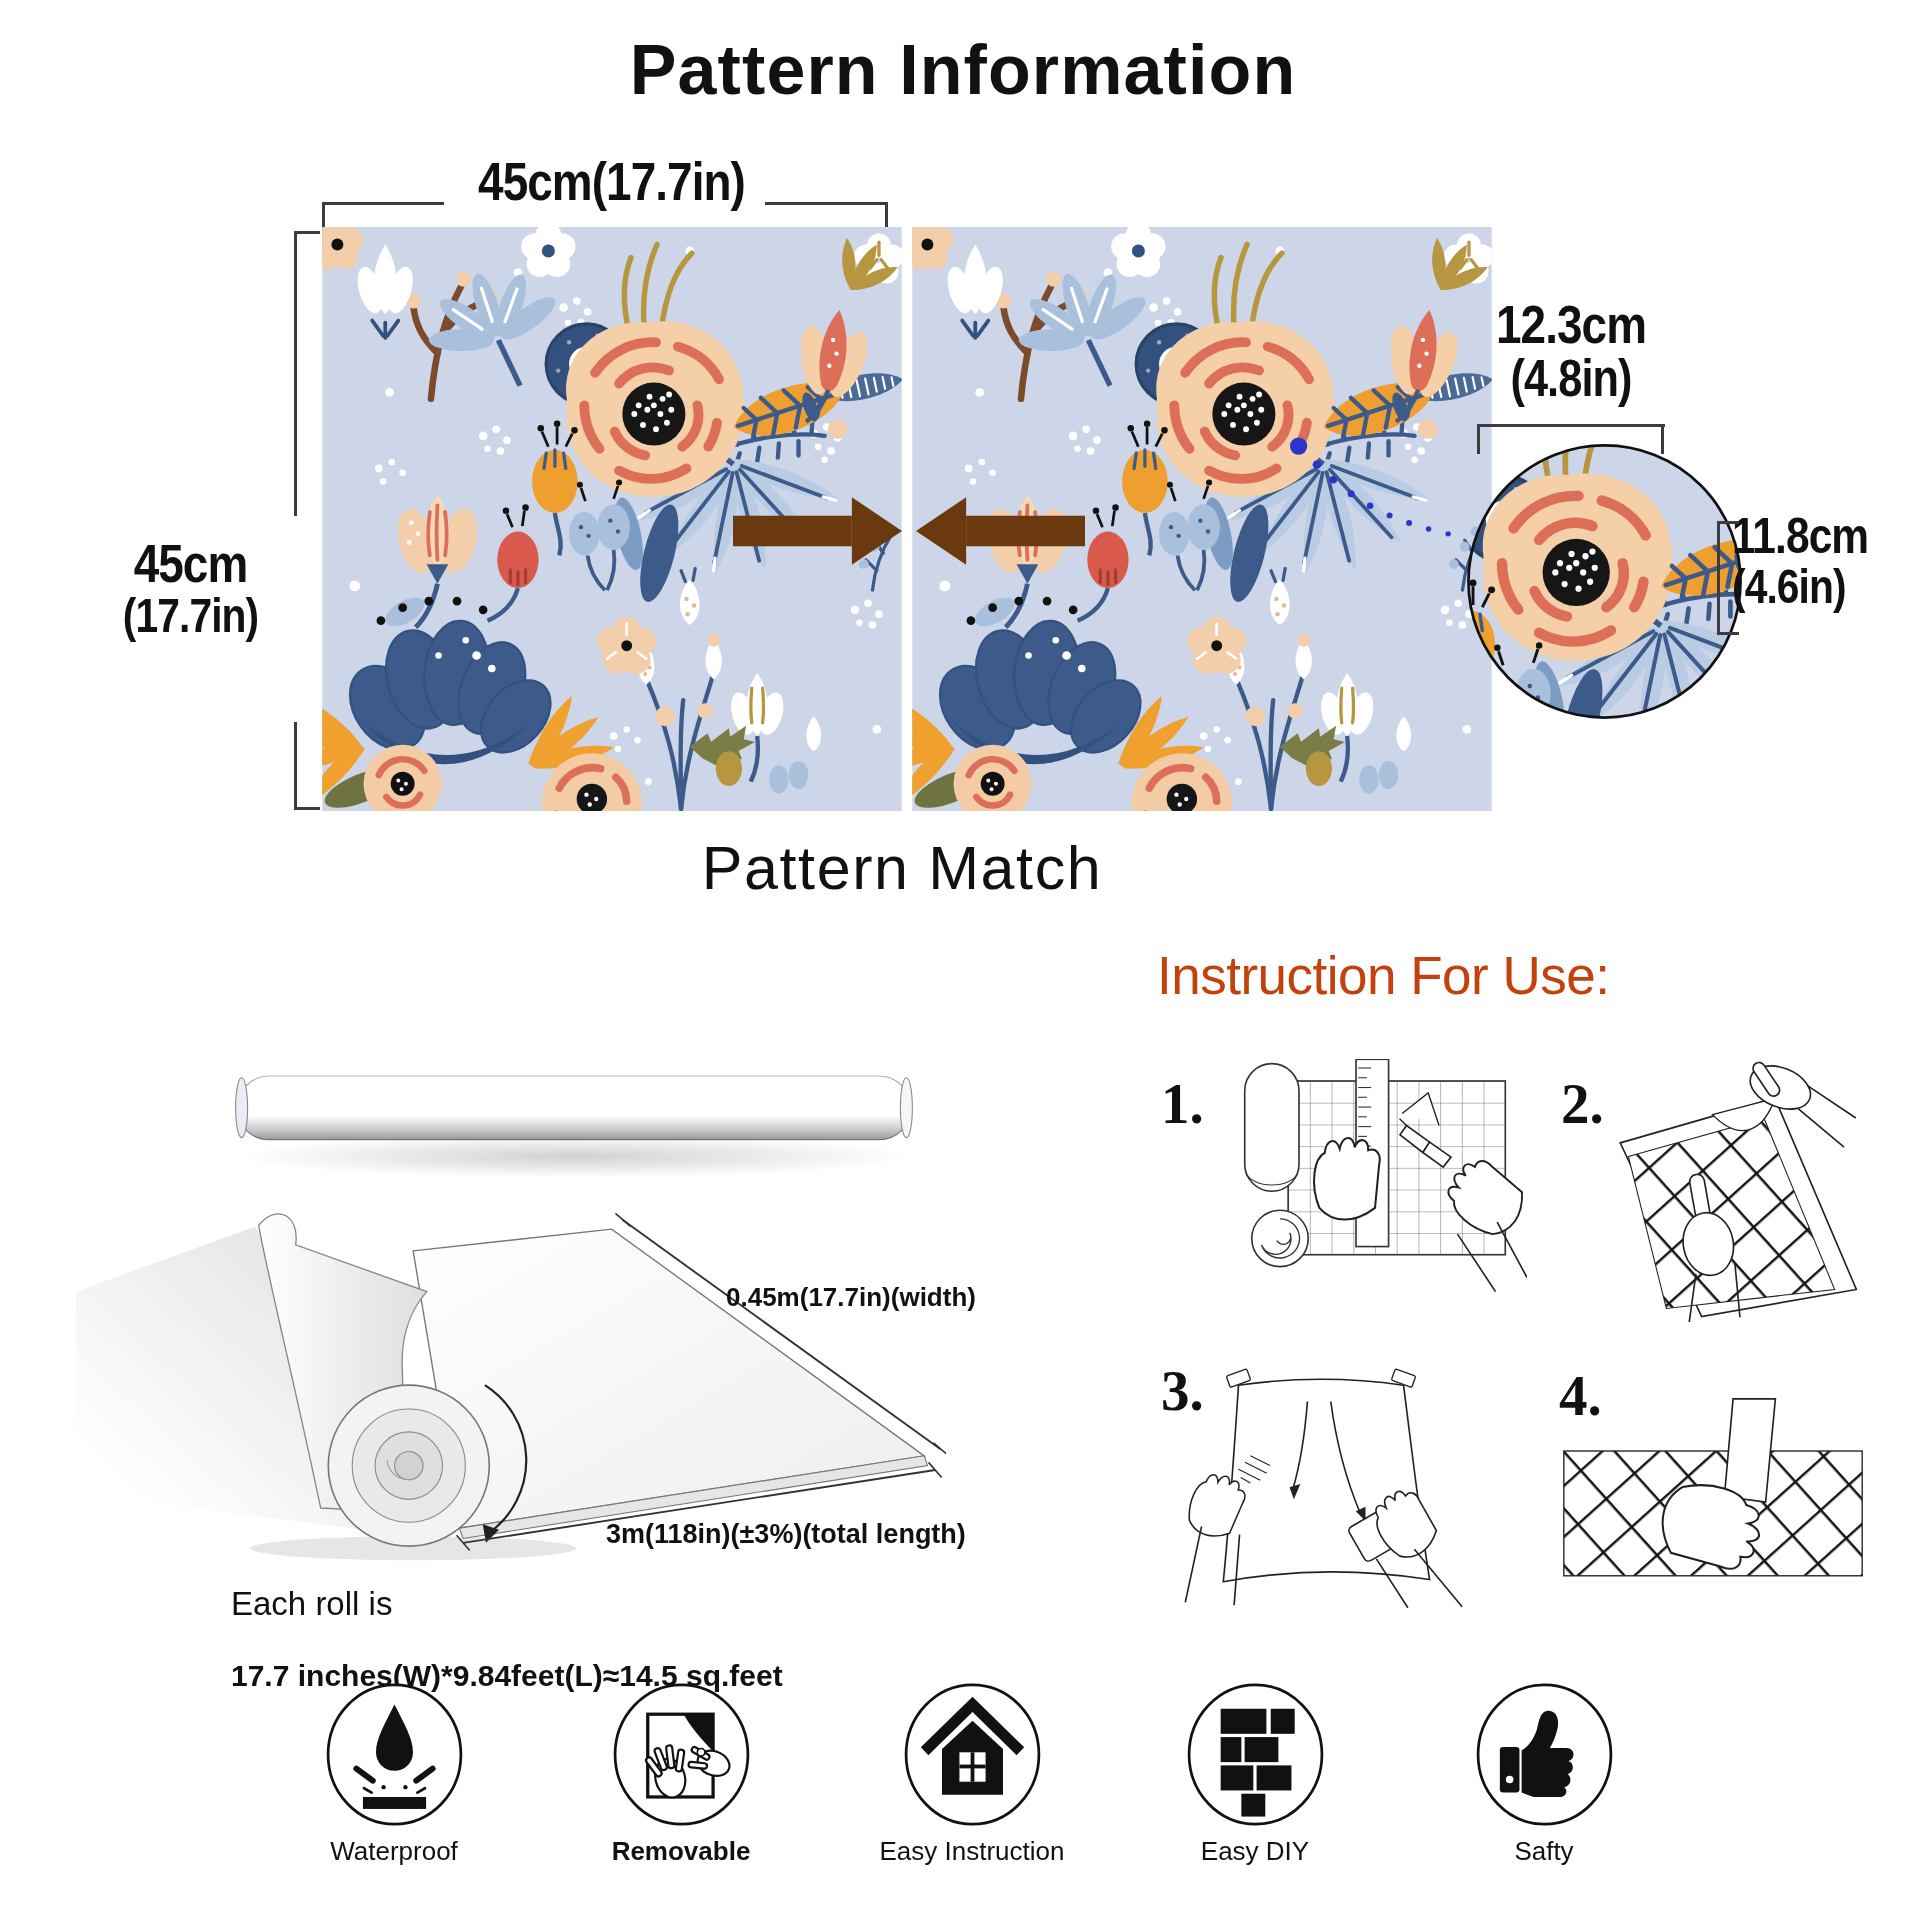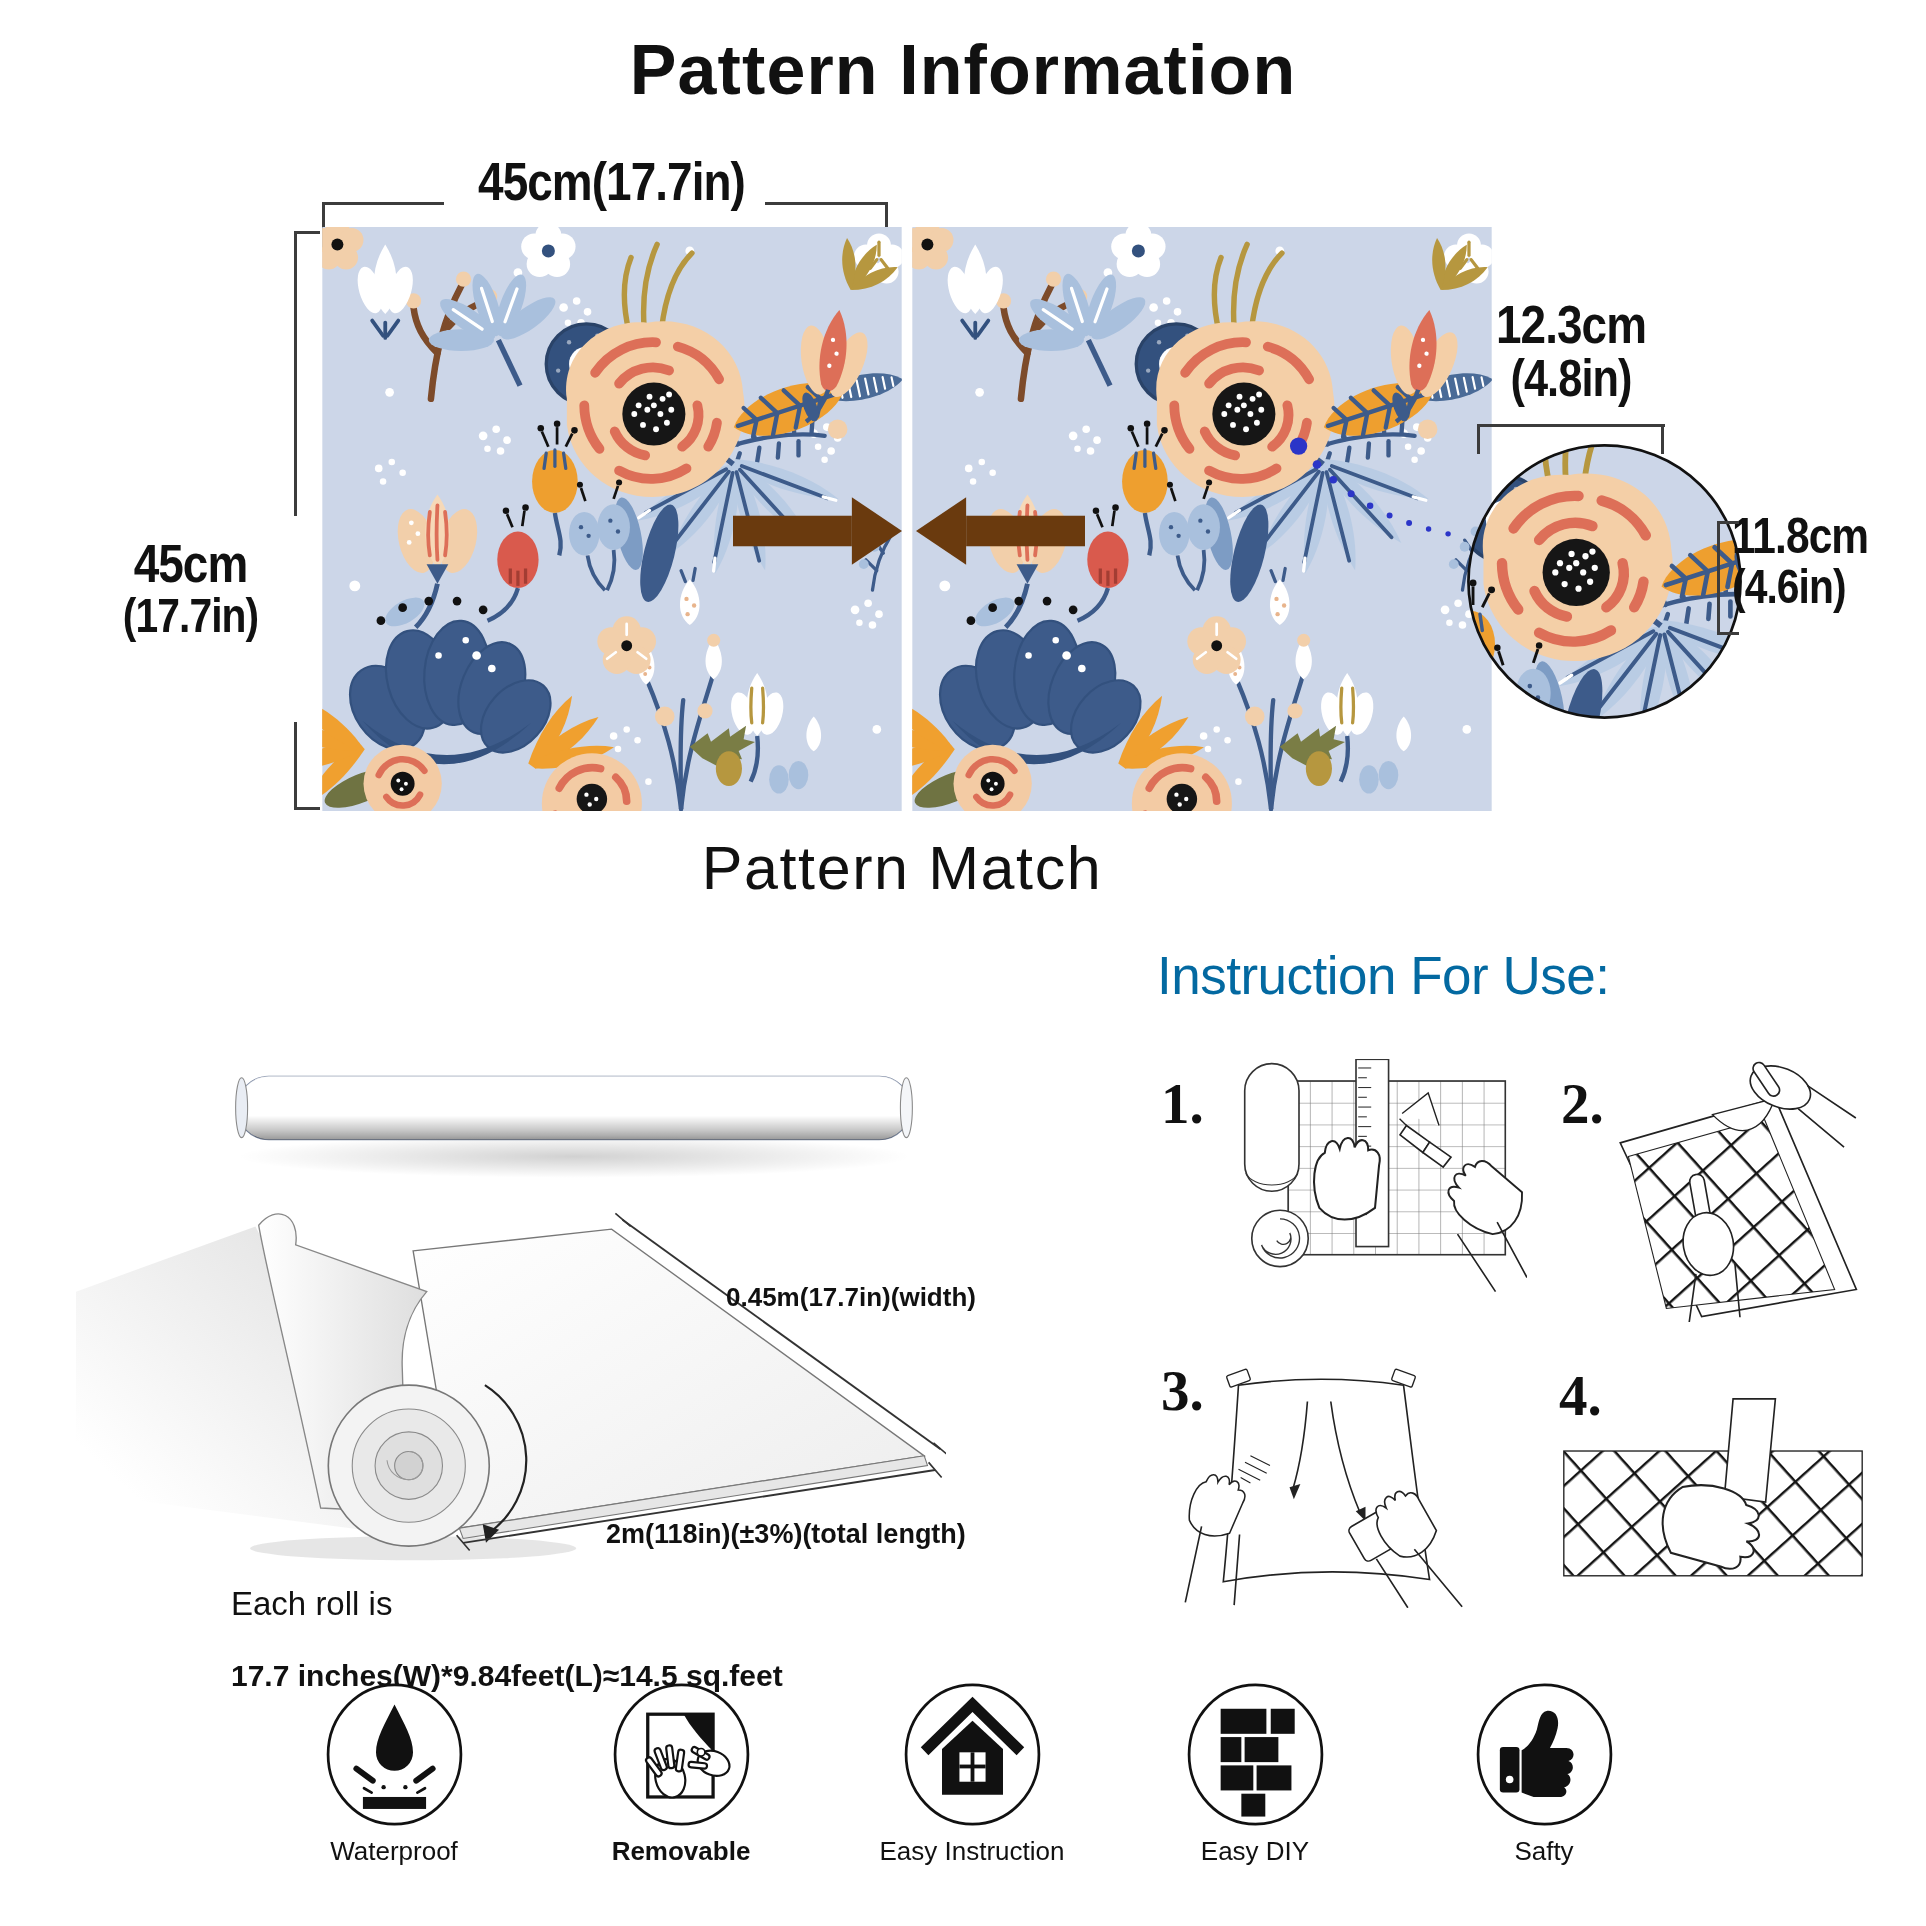--- a/index.html
+++ b/index.html
@@ -593,21 +593,21 @@
   <div class="abs" style="left:1732px;width:196px;top:510px;">
     <div class="dim sxl" style="font-size:50px;">11.8cm</div>
     <div class="dim sxl" style="font-size:48px;">(4.6in)</div>
   </div>
   <div class="bar" style="left:1717px;top:521px;width:3.3px;height:114px;"></div>
   <div class="bar" style="left:1717px;top:521px;width:22px;height:3.3px;"></div>
   <div class="bar" style="left:1717px;top:632px;width:22px;height:3.3px;"></div>
 
   <div class="abs ctr" style="left:576px;width:652px;top:833px;font-size:61px;letter-spacing:1.6px;">Pattern Match</div>
 
-  <div class="abs" style="left:1157px;top:945px;font-size:53px;color:#0369a1;letter-spacing:-0.5px;">Instruction For Use:</div>
+  <div class="abs" style="left:1157px;top:945px;font-size:53px;color:#c2410c;letter-spacing:-0.5px;">Instruction For Use:</div>
 
   <div class="abs" style="left:234px;top:1135px;width:680px;height:43px;background:radial-gradient(ellipse at center, rgba(0,0,0,.18), rgba(0,0,0,0) 70%);"></div>
   <svg class="abs" style="left:234px;top:1074px;" width="680" height="68" viewBox="0 0 1250 125">
     <rect x="6" y="4" width="1238" height="117" rx="58" fill="url(#rollPat)" stroke="#7a87a0" stroke-width="2"></rect>
     <rect x="6" y="4" width="1238" height="117" rx="58" fill="url(#rollShade)"></rect>
     <ellipse cx="14" cy="62" rx="11" ry="55" fill="#e9edf4" stroke="#8a8a8a" stroke-width="2"></ellipse>
     <ellipse cx="1236" cy="62" rx="11" ry="55" fill="#f4f6f9" stroke="#8a8a8a" stroke-width="2"></ellipse>
   </svg>
 
   <svg class="abs" style="left:76px;top:1210px;" width="870" height="359" viewBox="0 0 1600 660">
@@ -622,21 +622,21 @@
     <circle cx="612" cy="470" r="26" fill="#d2d2d2" stroke="#8a8a8a" stroke-width="2"></circle>
     <path d="M612,444 A26,26 0 0 1 612,496 A40,40 0 0 1 572,460" fill="none" stroke="#9a9a9a" stroke-width="2"></path>
     <path d="M752,322 A164,164 0 0 1 762,592" fill="none" stroke="#222" stroke-width="4"></path>
     <polygon points="748,578 778,588 754,612" fill="#222"></polygon>
     <path d="M1005,18 L1590,440" stroke="#333" stroke-width="3.5"></path>
     <path d="M992,6 L1020,30 M1577,428 L1605,452" stroke="#333" stroke-width="3"></path>
     <path d="M712,612 L1580,478" stroke="#333" stroke-width="3.5"></path>
     <path d="M700,598 L724,626 M1568,464 L1592,492" stroke="#333" stroke-width="3"></path>
   </svg>
   <div class="abs" style="left:726px;top:1282px;font-size:26px;font-weight:700;">0.45m(17.7in)(width)</div>
-  <div class="abs" style="left:606px;top:1519px;font-size:27px;font-weight:700;">2m(118in)(±3%)(total length)</div>
+  <div class="abs" style="left:606px;top:1519px;font-size:27px;font-weight:700;">3m(118in)(±3%)(total length)</div>
   <div class="abs" style="left:231px;top:1585px;font-size:33px;font-weight:500;">Each roll is</div>
   <div class="abs" style="left:231px;top:1659px;font-size:30px;font-weight:700;">17.7 inches(W)*9.84feet(L)≈14.5 sq.feet</div>
 
   <div class="abs steplbl" style="left:1161px;top:1075px;">1.</div>
   <div class="abs steplbl" style="left:1561px;top:1075px;">2.</div>
   <div class="abs steplbl" style="left:1161px;top:1362px;">3.</div>
   <div class="abs steplbl" style="left:1559px;top:1367px;">4.</div>
 
   <svg class="abs" style="left:1223px;top:1059px;" width="304" height="234" viewBox="0 0 560 430">
     <rect x="120" y="40" width="400" height="320" fill="url(#gridPat)" stroke="#333" stroke-width="3"></rect>

